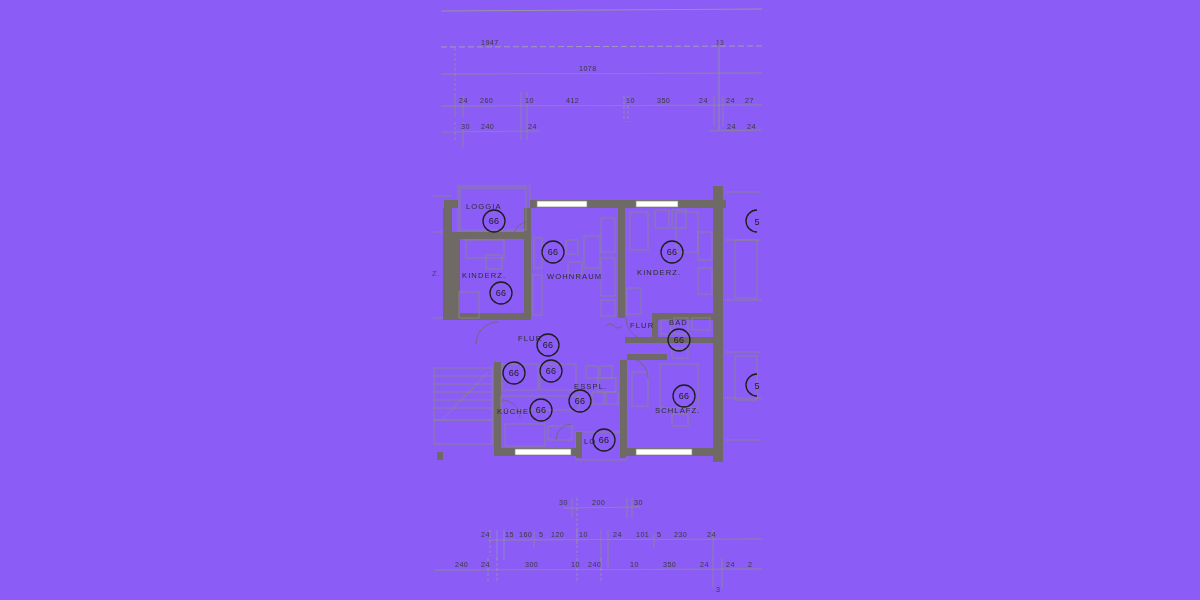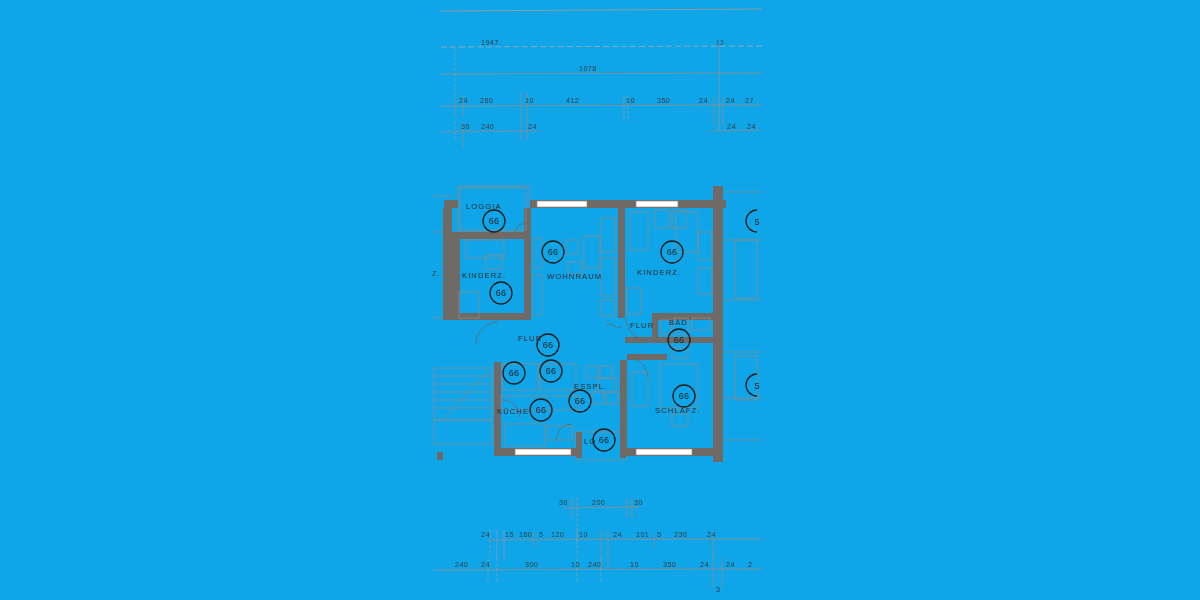--- a/index.html
+++ b/index.html
@@ -10,21 +10,21 @@
   body {
     width: 1200px;
     height: 600px;
     overflow: hidden;
     font-family: "Liberation Sans", sans-serif;
   }
   #sheet {
     position: relative;
     width: 1200px;
     height: 600px;
-    background: #0ea5e9;
+    background: #8b5cf6;
   }
   #plan-svg {
     position: absolute;
     left: 0;
     top: 0;
     width: 1200px;
     height: 600px;
     display: block;
   }
   .dim-text {

